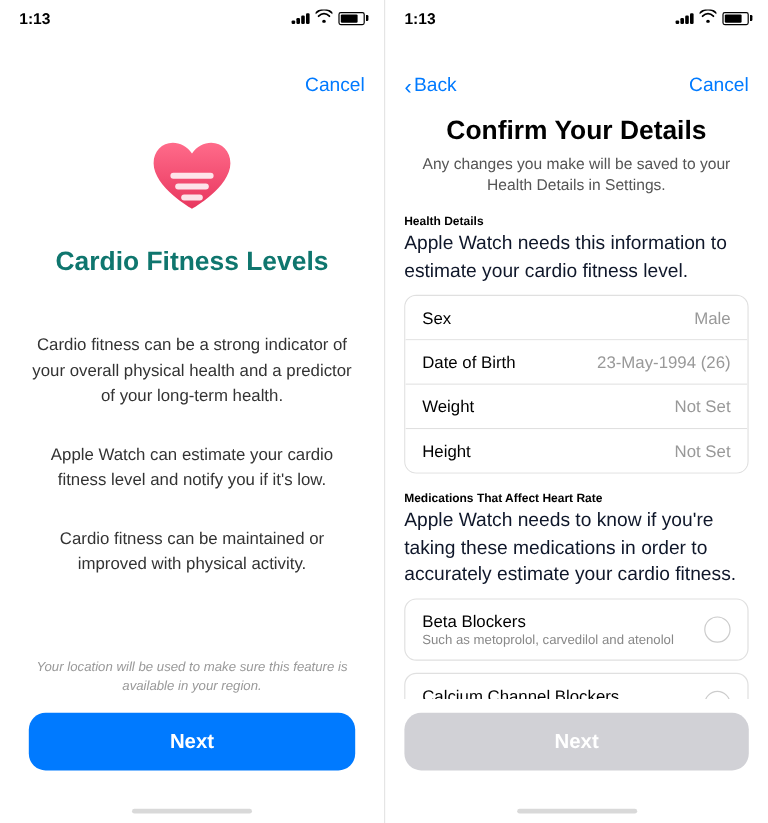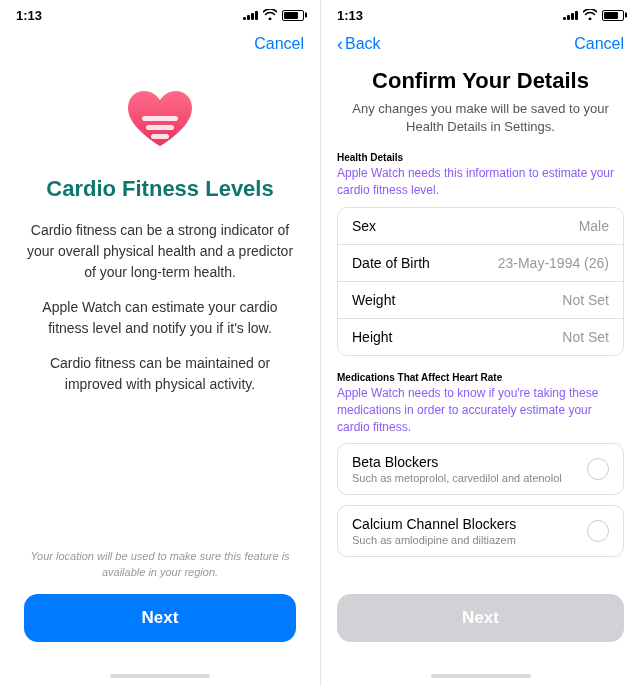--- a/index.html
+++ b/index.html
@@ -90,20 +90,21 @@
     }
 
     
     .nav-bar {
       display: flex;
       justify-content: flex-end;
       align-items: center;
       padding: 2px 16px 6px;
       height: 36px;
       flex-shrink: 0;
+      margin-top: 28px;
     }
     .nav-bar.with-back {
       justify-content: space-between;
     }
     .nav-cancel {
       color: #007AFF;
       font-size: 16px;
       cursor: pointer;
     }
     .nav-back {
@@ -149,20 +150,21 @@
 
     .screen1-body {
       font-size: 14px;
       color: #333;
       text-align: center;
       line-height: 1.5;
     }
 
     .screen1-body p {
       margin-bottom: 14px;
+      margin-top: 28px;
     }
 
     .screen1-footer {
       padding: 12px 24px 24px;
       text-align: center;
     }
 
     .location-notice {
       font-size: 11px;
       color: #999;
@@ -209,22 +211,22 @@
     }
 
     .section-heading {
       font-size: 10px;
       font-weight: 700;
       color: #000;
       margin-bottom: 2px;
     }
 
     .section-desc {
-      font-size: 12px;
-      color: #8b5cf6;
+      font-size: 16px;
+      color: #0f172a;
       margin-bottom: 8px;
       line-height: 1.4;
     }
 
     
     .health-table {
       border: 1px solid #e0e0e0;
       border-radius: 10px;
       overflow: hidden;
       margin-bottom: 16px;

